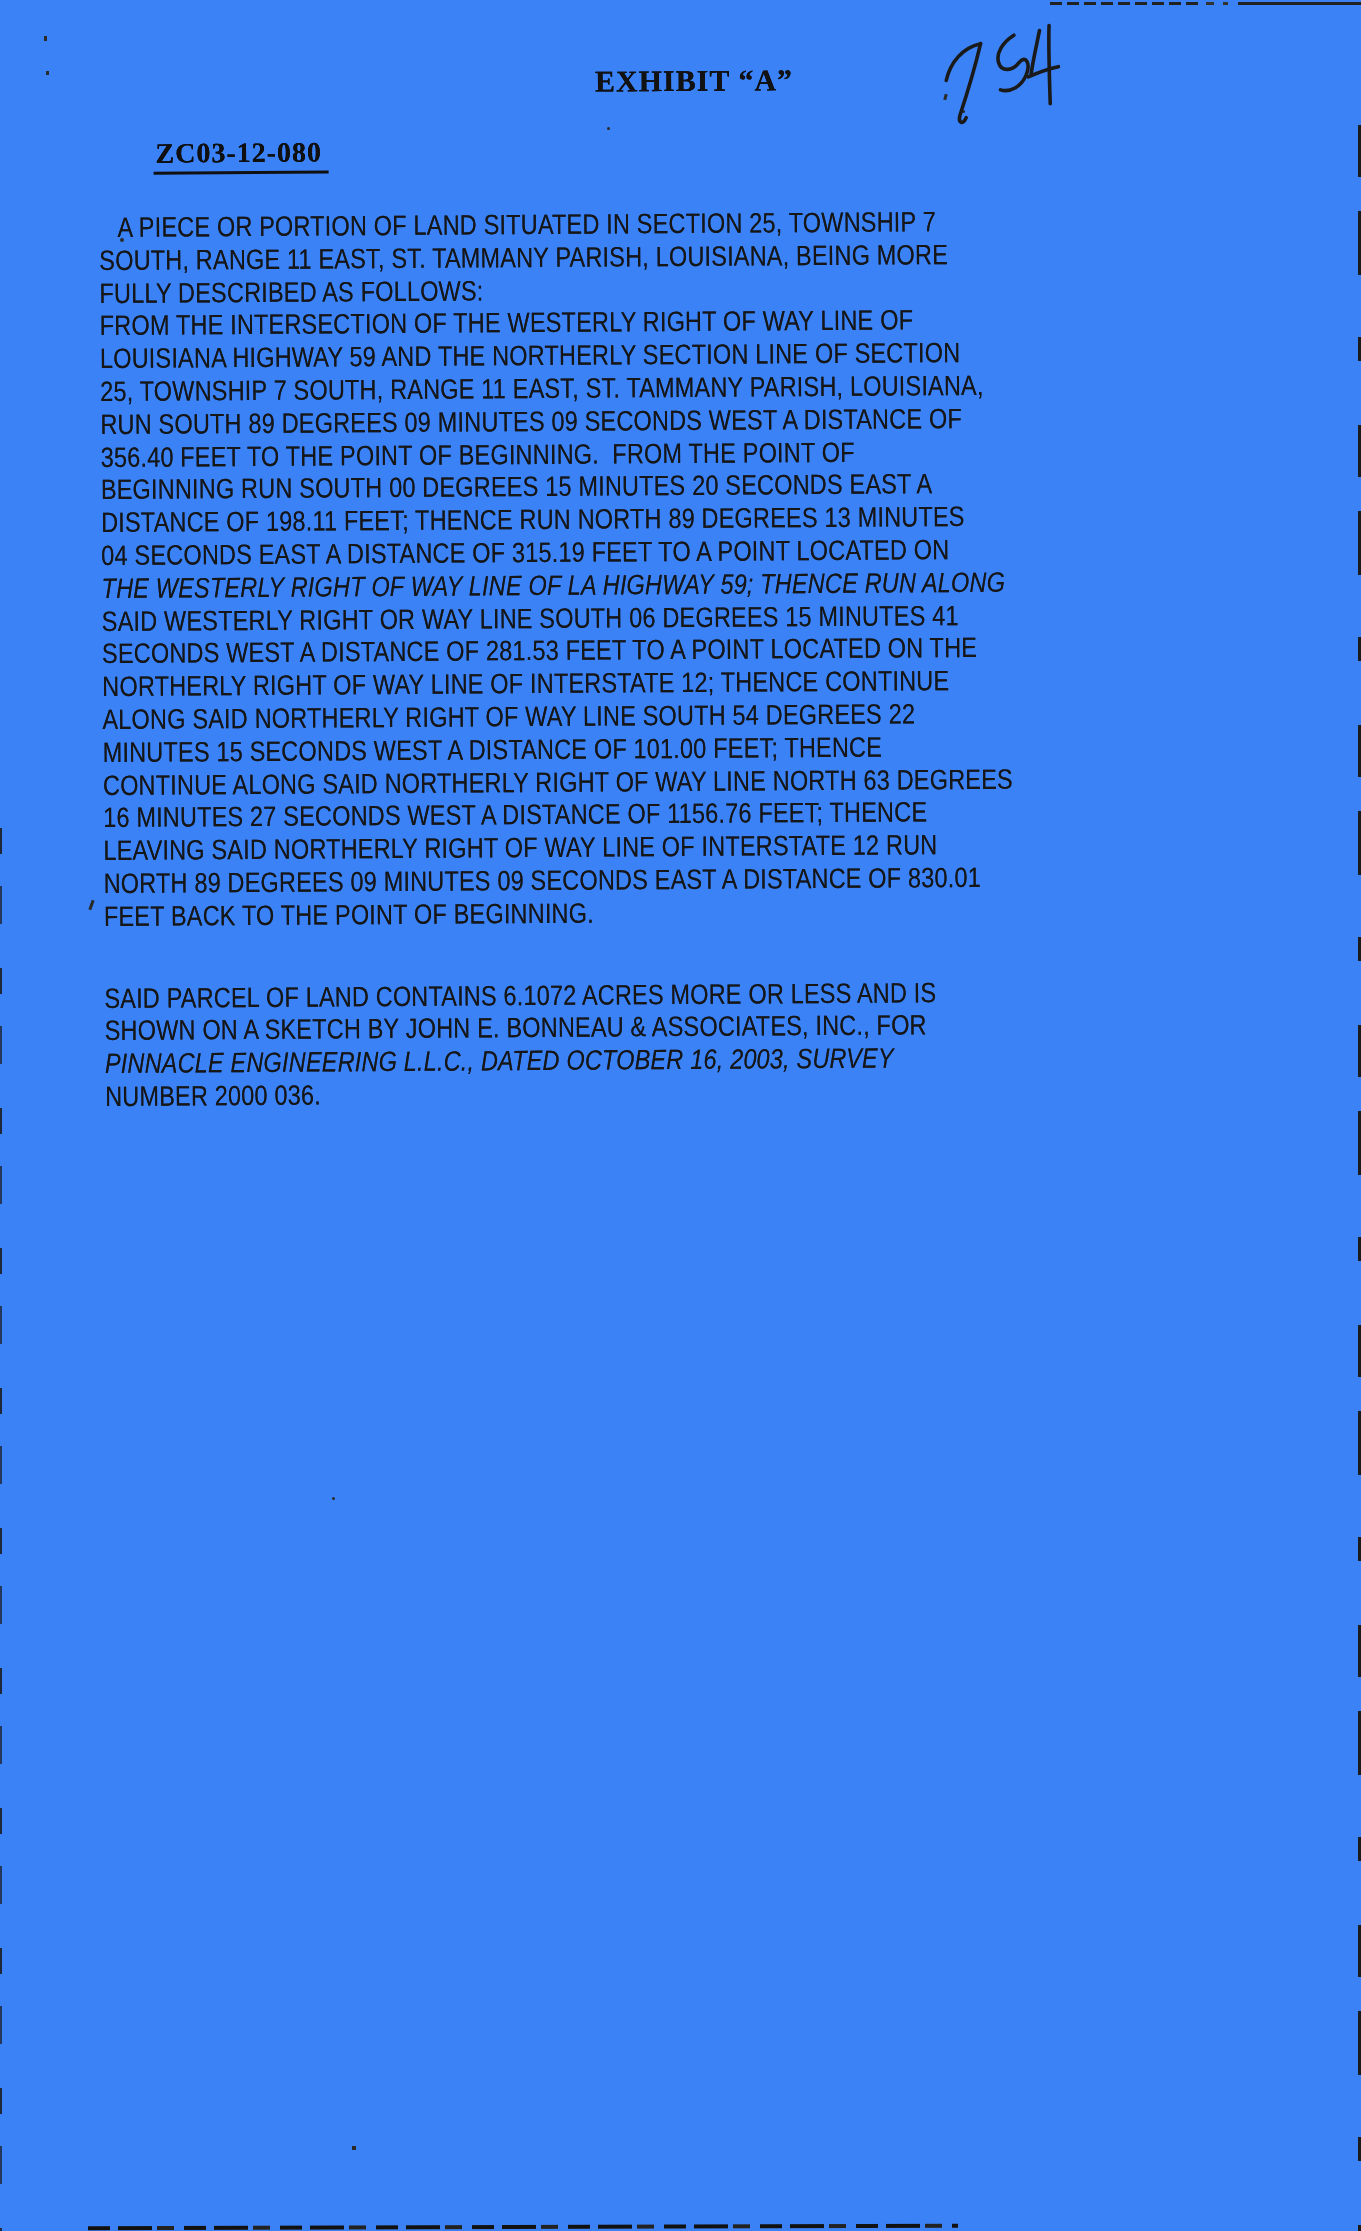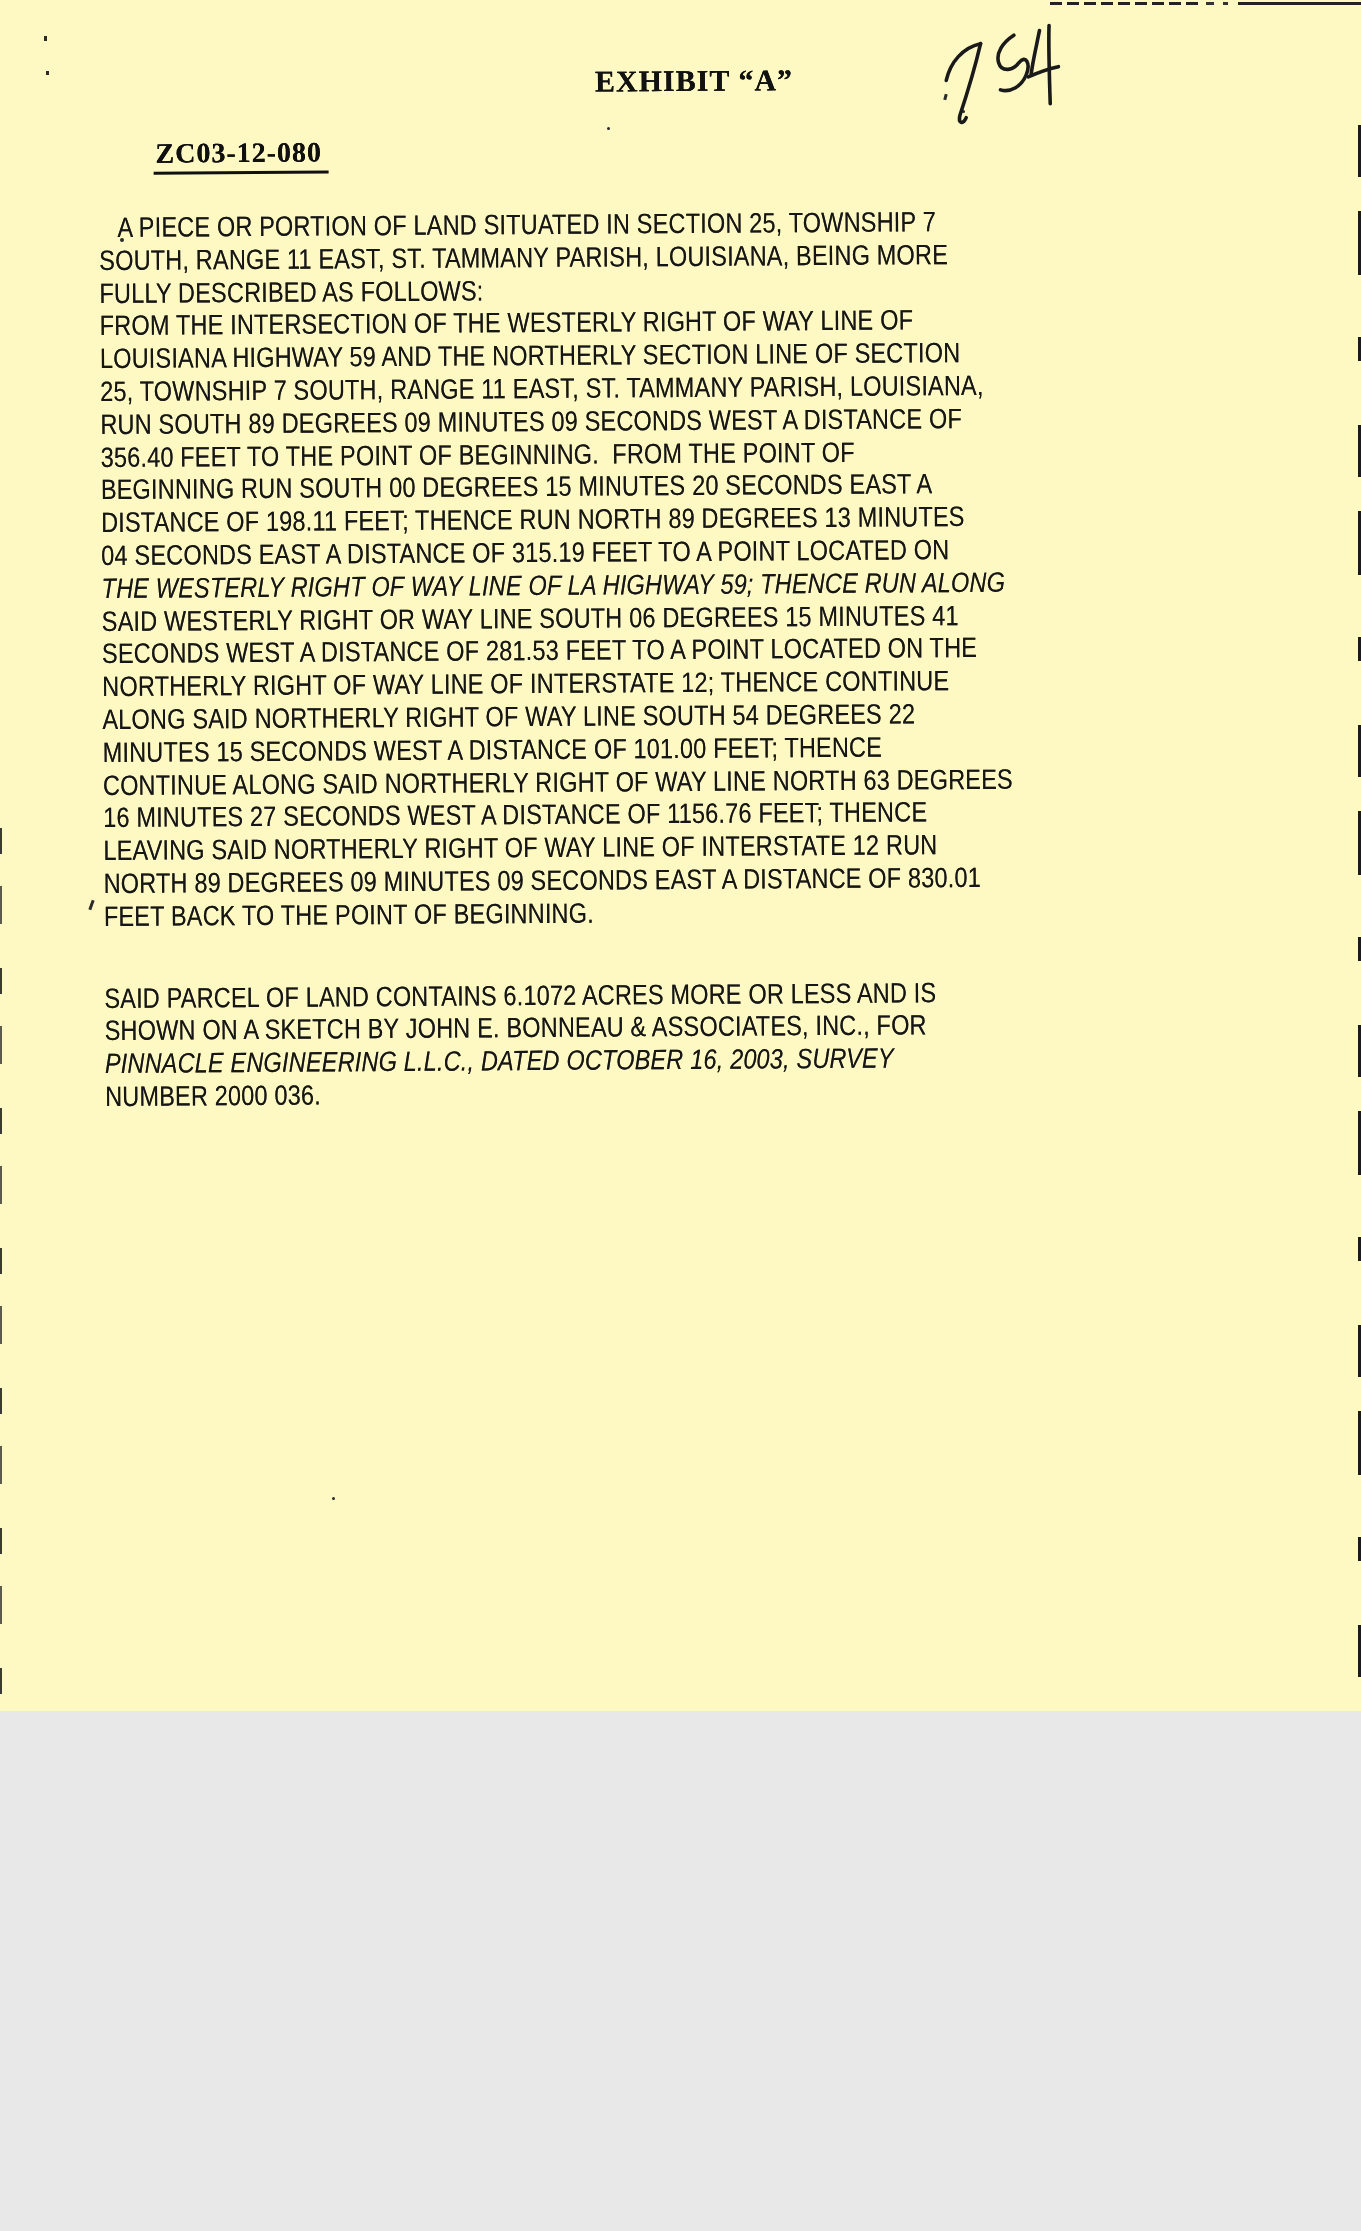--- a/index.html
+++ b/index.html
@@ -1,19 +1,19 @@
 <!DOCTYPE html>
 <html><head>
 <meta charset="utf-8">
 <style>
   html,body{margin:0;padding:0;background:#e8e8e8;}
   .page{
     position:relative;
-    width:1361px;height:1711px;
-    background:#fef9c3;
+    width:1361px;height:2231px;
+    background:#3b82f6;
     overflow:hidden;
     font-family:"Liberation Sans", sans-serif;
     color:#141414;
   }
   
   .doc{
     position:absolute;left:0;top:0;width:100%;height:100%;
     transform:rotate(-0.4deg);
     transform-origin:113px 2231px;
   }

